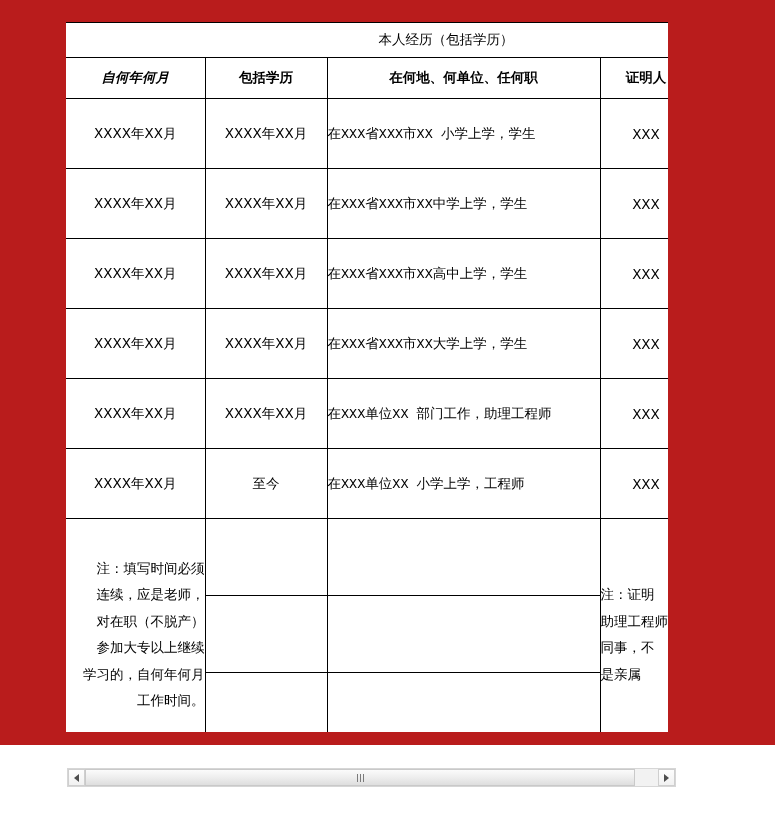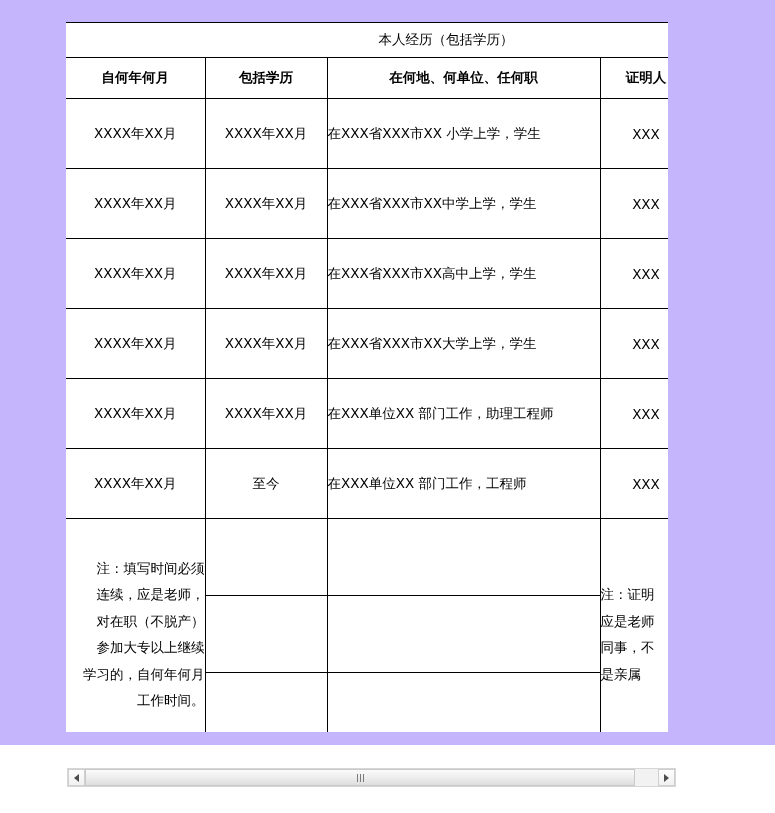--- a/index.html
+++ b/index.html
@@ -17,21 +17,21 @@
   }
 
   
   #doc-area {
     position: absolute;
     left: 0;
     top: 0;
     width: 775px;
     height: 745px;
     overflow: hidden;
-    background: #c4b5fd;
+    background: #b91c1c;
   }
 
   
   #table-clip {
     position: absolute;
     left: 66px;
     top: 22px;
     width: 602px;      
     height: 710px;
     overflow: hidden;
@@ -71,30 +71,30 @@
 
   
   .hdr {
     height: 40px;
     text-align: center;
     font-weight: bold;
     font-size: 14.5px;
     border-top: 1.4px solid #000 !important;
     border-bottom: 1.4px solid #000 !important;
   }
-  .hdr.first { border-left: none !important; }
+  .hdr.first { border-left: none !important; font-style: italic; }
 
   
   tr.data-row td { height: 69px; }
   td.col-date {
     text-align: center;
     border-left: none !important;
   }
   td.col-to   { text-align: center; }
-  td.col-desc { text-align: left; padding-left: 5px; }
+  td.col-desc { text-align: left; padding-left: 5px; font-family: Liberation Mono, monospace; }
   td.col-wit  { text-align: center; }
 
   
   td.note-cell {
     vertical-align: middle;
     text-align: right;
     padding: 0 6px 0 2px;
     border-left: none !important;
     line-height: 26.5px;
     font-size: 13.5px;
@@ -234,39 +234,39 @@
         <tr class="data-row">
           <td class="col-date">XXXX年XX月</td>
           <td class="col-to">XXXX年XX月</td>
           <td class="col-desc">在XXX单位XX 部门工作，助理工程师</td>
           <td class="col-wit">XXX</td>
 
         </tr>
         <tr class="data-row">
           <td class="col-date">XXXX年XX月</td>
           <td class="col-to">至今</td>
-          <td class="col-desc">在XXX单位XX 部门工作，工程师</td>
+          <td class="col-desc">在XXX单位XX 小学上学，工程师</td>
           <td class="col-wit">XXX</td>
 
         </tr>
 
         <tr>
           <td class="note-cell" rowspan="3">
             <span class="note-line">注：填写时间必须</span>
             <span class="note-line">连续，应是老师，</span>
             <span class="note-line">对在职（不脱产）</span>
             <span class="note-line">参加大专以上继续</span>
             <span class="note-line">学习的，自何年何月</span>
             <span class="note-line">工作时间。</span>
           </td>
           <td class="blank-sub"></td>
           <td class="blank-sub"></td>
           <td class="note-right-cell" rowspan="3">
             <span class="note-line">注：证明</span>
-            <span class="note-line">应是老师</span>
+            <span class="note-line">助理工程师</span>
             <span class="note-line">同事，不</span>
             <span class="note-line">是亲属</span>
           </td>
 
         </tr>
         <tr>
           <td class="blank-sub"></td>
           <td class="blank-sub"></td>
         </tr>
         <tr class="bottom-last">

